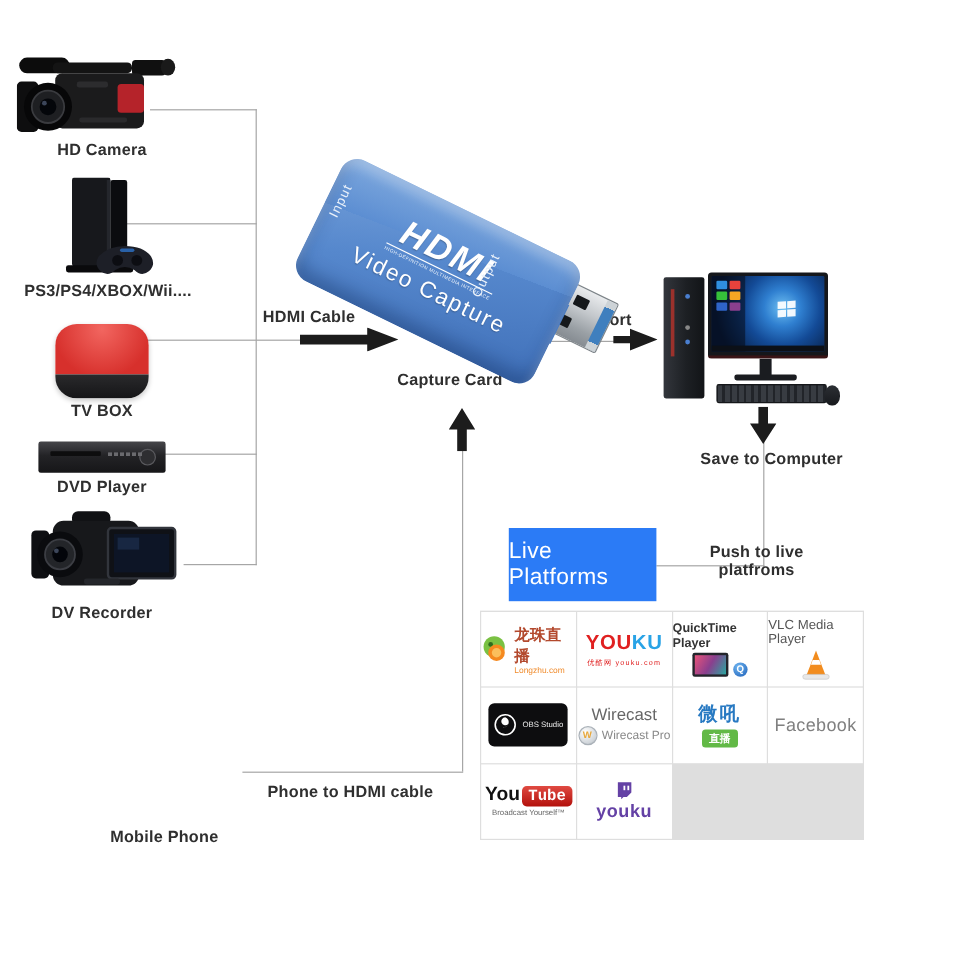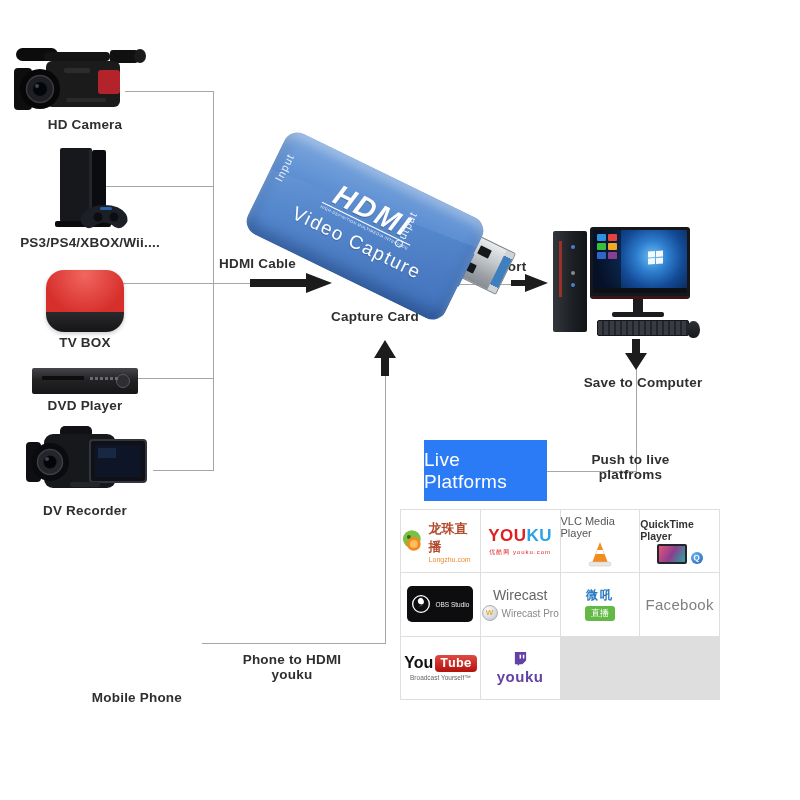--- a/index.html
+++ b/index.html
@@ -74,22 +74,22 @@
   .qt-mon{width:30px;height:20px;background:#23252b;border-radius:2px;padding:2px;box-sizing:border-box;}
   .qt-scr{width:100%;height:100%;background:linear-gradient(120deg,#e8537a,#8a3f8e 50%,#2aa7a0);}
   .qt-q{width:12px;height:12px;border-radius:50%;background:radial-gradient(circle at 35% 30%,#6fb5f0,#1d5fb8);
         color:#fff;font-size:8px;font-weight:700;line-height:12px;text-align:center;}
   .obs-card{width:66px;height:36px;background:#0d0d0f;border-radius:5px;display:flex;align-items:center;justify-content:center;gap:4px;}
   .obs-name{font-size:6.5px;color:#eee;}
   .wc-name{font-size:14px;color:#666;}
   .wc-pro{font-size:10px;color:#888;}
   .wc-logo{width:14px;height:14px;border-radius:50%;background:radial-gradient(circle at 35% 30%,#fff,#cfd4d9 70%,#9aa2aa);
            border:1px solid #aab1b8;color:#e8a83c;font-size:8px;font-weight:800;line-height:14px;text-align:center;}
-  .vh-name{font-size:12px;font-weight:800;color:#2779c2;letter-spacing:2px;}
-  .vh-tag{background:#62b946;color:#fff;font-size:9px;font-weight:400;padding:1px 6px;border-radius:3px;}
+  .vh-name{font-size:16px;font-weight:800;color:#2779c2;letter-spacing:2px;}
+  .vh-tag{background:#62b946;color:#fff;font-size:9px;font-weight:700;padding:1px 6px;border-radius:3px;}
   .fb-name{font-size:15px;color:#808080;letter-spacing:.3px;}
   .yt-you{font-size:16px;font-weight:800;color:#111;}
   .yt-tube{background:linear-gradient(180deg,#e04a42,#b3110c);color:#fff;font-size:13px;font-weight:800;
            padding:1px 5px;border-radius:4px;font-family:Liberation Mono, monospace;}
   .yt-sub{font-size:6.5px;color:#666;}
   .tw-name{font-size:15px;font-weight:800;color:#6441a5;letter-spacing:.5px;}
 
   
   .tvbox{position:absolute;left:46px;top:270px;width:78px;height:62px;border-radius:18px;overflow:hidden;
          box-shadow:0 2px 4px rgba(0,0,0,.2);}
@@ -216,21 +216,21 @@
     <div class="logosub">HIGH-DEFINITION MULTIMEDIA INTERFACE</div>
     <div class="prod">Video Capture</div>
     <span class="side" style="left:142px;top:22px;">Output</span>
   </div>
 
   <div class="lbl" style="left:200px;top:256px;width:115px;">HDMI Cable</div>
   <div class="lbl" style="left:310px;top:309px;width:130px;">Capture Card</div>
   <div class="lbl" style="left:455px;top:259px;width:82px;">USB Port</div>
   <div class="lbl" style="left:583px;top:375px;width:120px;">Save to Computer</div>
   <div class="lbl" style="left:563px;top:452px;width:135px;">Push to live platfroms</div>
-  <div class="lbl" style="left:222px;top:652px;width:140px;">Phone to HDMI youku</div>
+  <div class="lbl" style="left:222px;top:652px;width:140px;">Phone to HDMI cable</div>
 
   <div class="tower">
     <div class="vent"></div>
     <div class="dot" style="left:18px;top:14px;"></div>
     <div class="dot" style="left:18px;top:40px;background:#888;"></div>
     <div class="dot" style="left:18px;top:52px;background:#4a7fd0;"></div>
   </div>
   <div class="monitor">
     <div class="screen">
       <div class="startmenu">
@@ -280,39 +280,39 @@
 
     <div class="cell">
       <div class="row" style="gap:0;">
         <span class="yk-you">YOU</span>
         <span class="yk-ku">KU</span>
       </div>
       <div class="yk-sub">优酷网 youku.com</div>
     </div>
 
     <div class="cell">
+      <div class="qt-name">QuickTime Player</div>
+      <div class="row" style="align-items:flex-end;">
+        <div class="qt-mon">
+            <div class="qt-scr"></div>
+          </div>
+        <div class="qt-q">Q</div>
+      </div>
+    </div>
+
+    <div class="cell">
       <div class="vlc-name">VLC Media Player</div>
       <svg width="26" height="26" viewBox="0 0 26 26">
         <polygon points="13,1 21,22 5,22" fill="#f28c1e"></polygon>
         <polygon points="10.2,9 15.8,9 17.2,13 8.8,13" fill="#fff"></polygon>
         <rect x="2" y="21" width="22" height="4" rx="2" fill="#e8e8e8" stroke="#c9c9c9" stroke-width=".6"></rect>
       </svg>
     </div>
 
     <div class="cell">
-      <div class="qt-name">QuickTime Player</div>
-      <div class="row" style="align-items:flex-end;">
-        <div class="qt-mon">
-            <div class="qt-scr"></div>
-          </div>
-        <div class="qt-q">Q</div>
-      </div>
-    </div>
-
-    <div class="cell">
       <div class="obs-card">
         <svg width="20" height="20" viewBox="0 0 24 24">
           <circle cx="12" cy="12" r="10" fill="none" stroke="#fff" stroke-width="1.6"></circle>
           <path d="M12 4.5a4 4 0 1 0 3 6.8 4.6 4.6 0 0 1-6.2 2.9 4 4 0 0 0 3.2-9.7z" fill="#fff"></path>
         </svg>
         <div class="obs-name">OBS Studio</div>
       </div>
     </div>
 
     <div class="cell">

